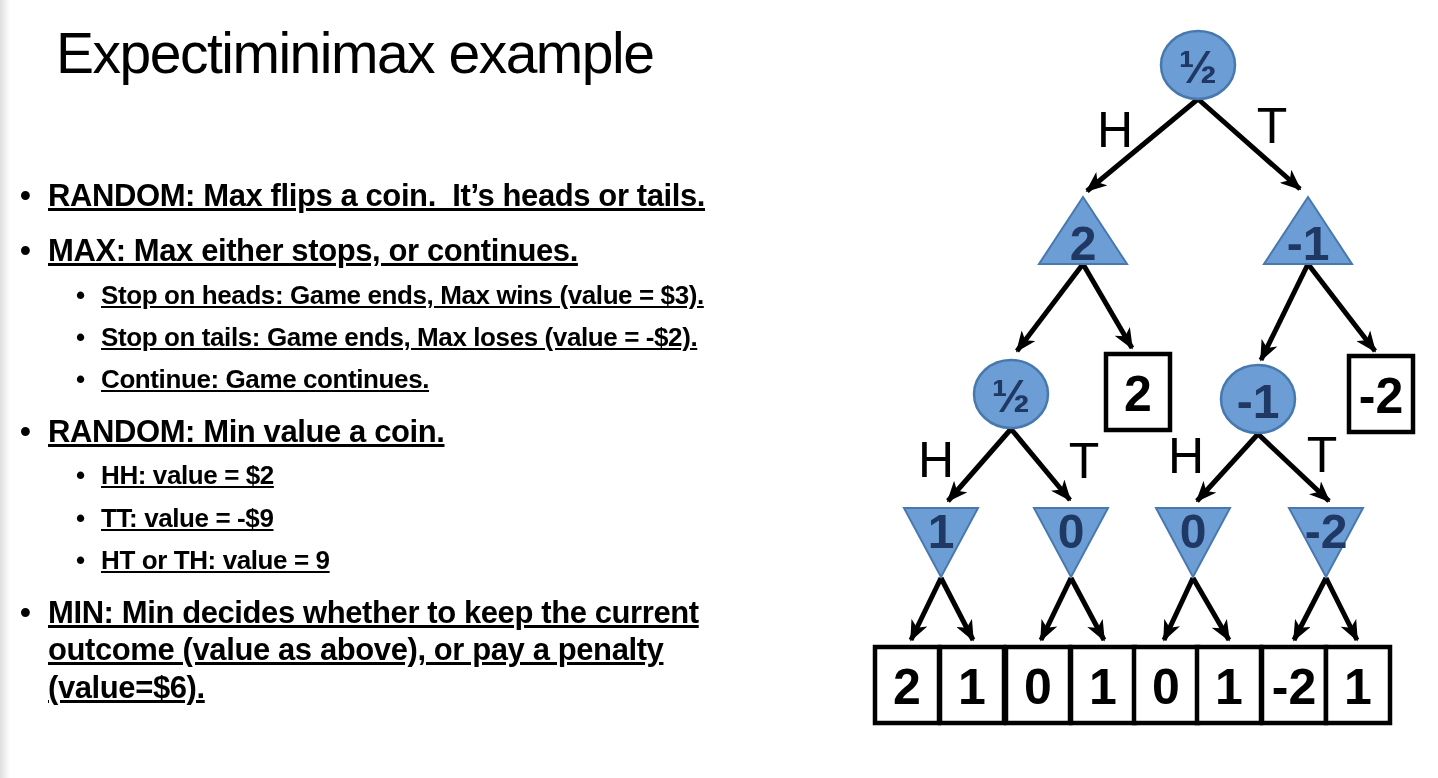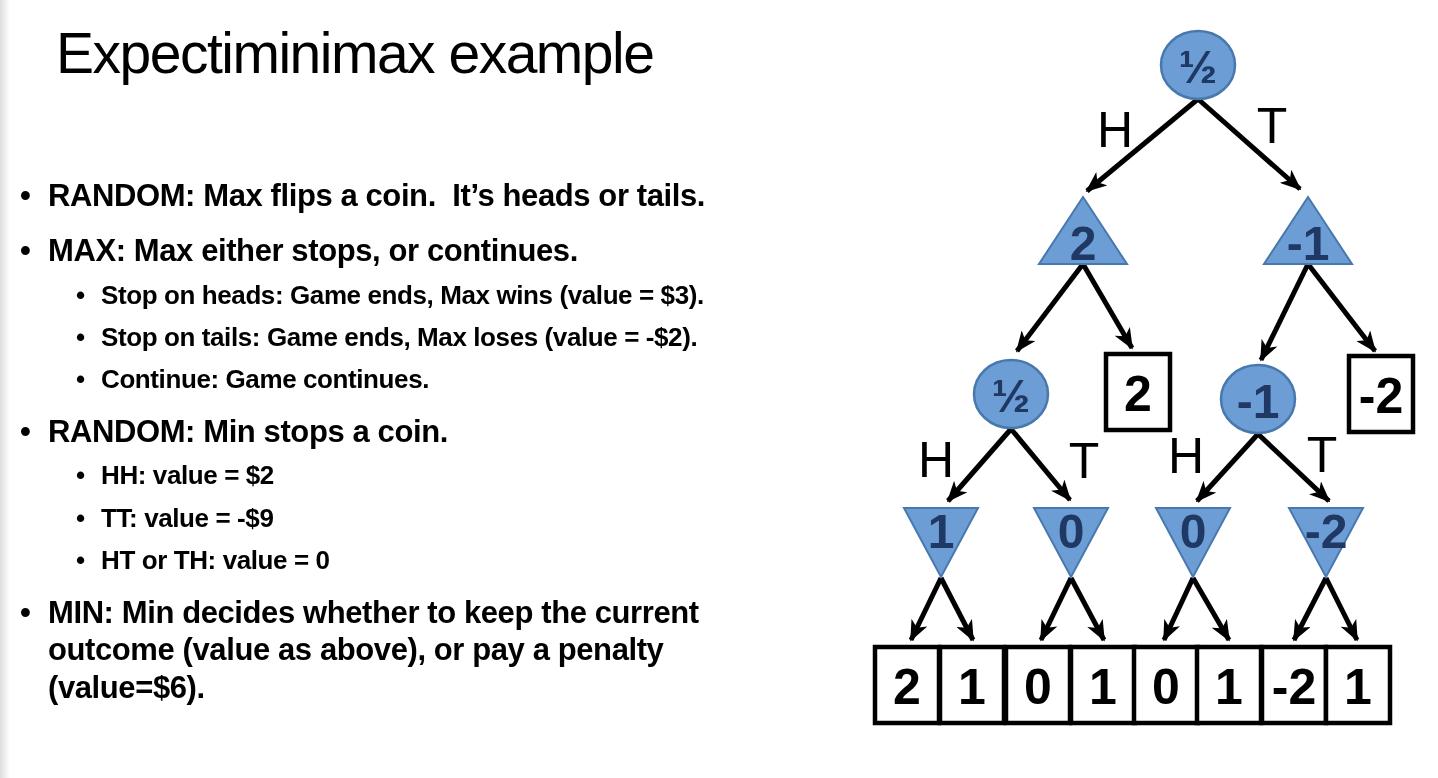--- a/index.html
+++ b/index.html
@@ -9,21 +9,21 @@
               background:linear-gradient(to right,#dedede,#ffffff);}
   .title{position:absolute;left:56px;top:20px;margin:0;font-size:57px;font-weight:400;
          letter-spacing:-1.5px;color:#000;white-space:nowrap;}
   .bullets{position:absolute;left:20px;top:160px;width:868px;color:#000;}
   .bullet{display:flex;align-items:flex-start;}
   .bullet.l1{font-size:31px;font-weight:700;line-height:1.22;margin-top:17px;}
   .bullet.l2{font-size:26px;font-weight:700;line-height:1.27;margin-top:9px;margin-left:56px;}
   .bullet .dot{flex:0 0 auto;}
   .l1 .dot{width:28px;}
   .l2 .dot{width:25px;}
-  .bullet .txt{white-space:pre-wrap;letter-spacing:-0.4px;}
+  .bullet .txt{white-space:pre-wrap;letter-spacing:-0.4px;text-decoration:underline;}
   svg.tree{position:absolute;left:0;top:0;width:1438px;height:778px;}
 </style>
 </head>
 <body>
 
 <div class="slide">
   <div class="edge-strip"></div>
   <h1 class="title">Expectiminimax example</h1>
   <div class="bullets" id="bullets">
       <div class="bullet l1">
@@ -41,33 +41,33 @@
       <div class="bullet l2">
         <span class="dot">•</span>
         <span class="txt">Stop on tails: Game ends, Max loses (value = -$2).</span>
       </div>
       <div class="bullet l2">
         <span class="dot">•</span>
         <span class="txt">Continue: Game continues.</span>
       </div>
       <div class="bullet l1">
         <span class="dot">•</span>
-        <span class="txt">RANDOM: Min stops a coin.</span>
+        <span class="txt">RANDOM: Min value a coin.</span>
       </div>
       <div class="bullet l2">
         <span class="dot">•</span>
         <span class="txt">HH: value = $2</span>
       </div>
       <div class="bullet l2">
         <span class="dot">•</span>
         <span class="txt">TT: value = -$9</span>
       </div>
       <div class="bullet l2">
         <span class="dot">•</span>
-        <span class="txt">HT or TH: value = 0</span>
+        <span class="txt">HT or TH: value = 9</span>
       </div>
       <div class="bullet l1">
         <span class="dot">•</span>
         <span class="txt">MIN: Min decides whether to keep the current
 outcome (value as above), or pay a penalty
 (value=$6).</span>
       </div>
     </div>
   <svg class="tree" id="tree" viewBox="0 0 1438 778">
       <defs>

